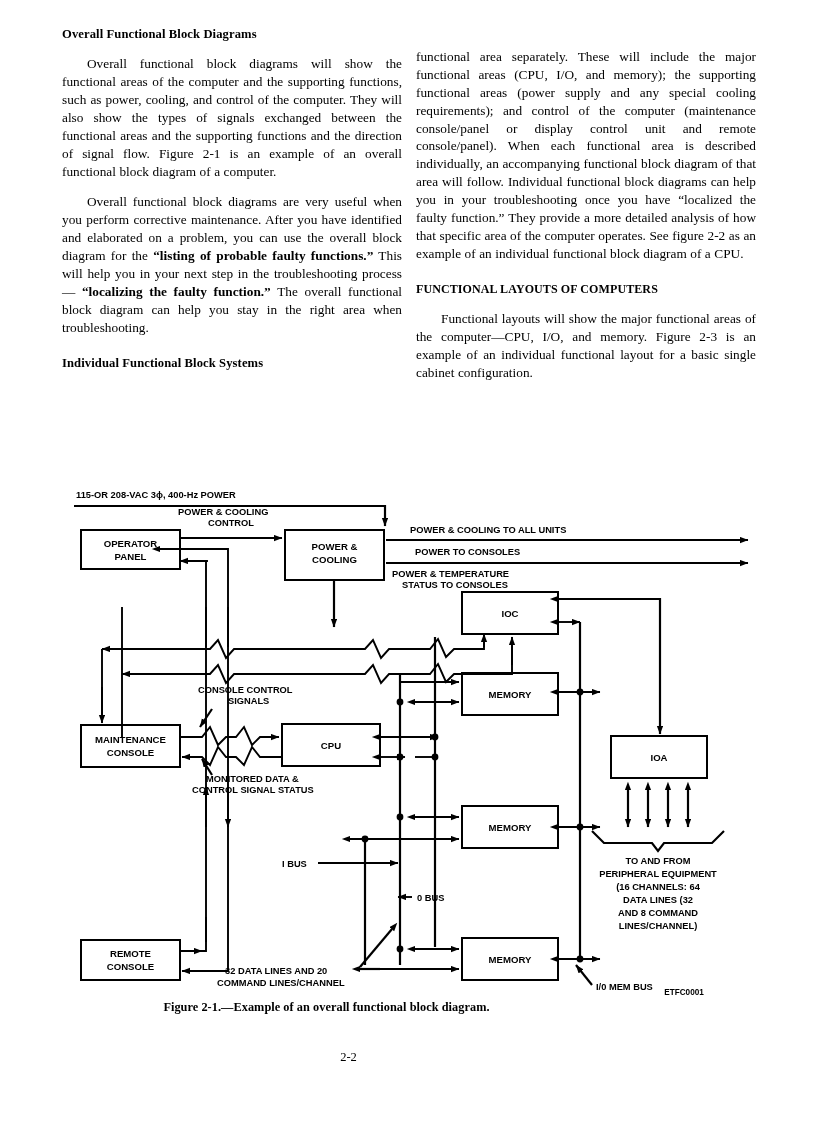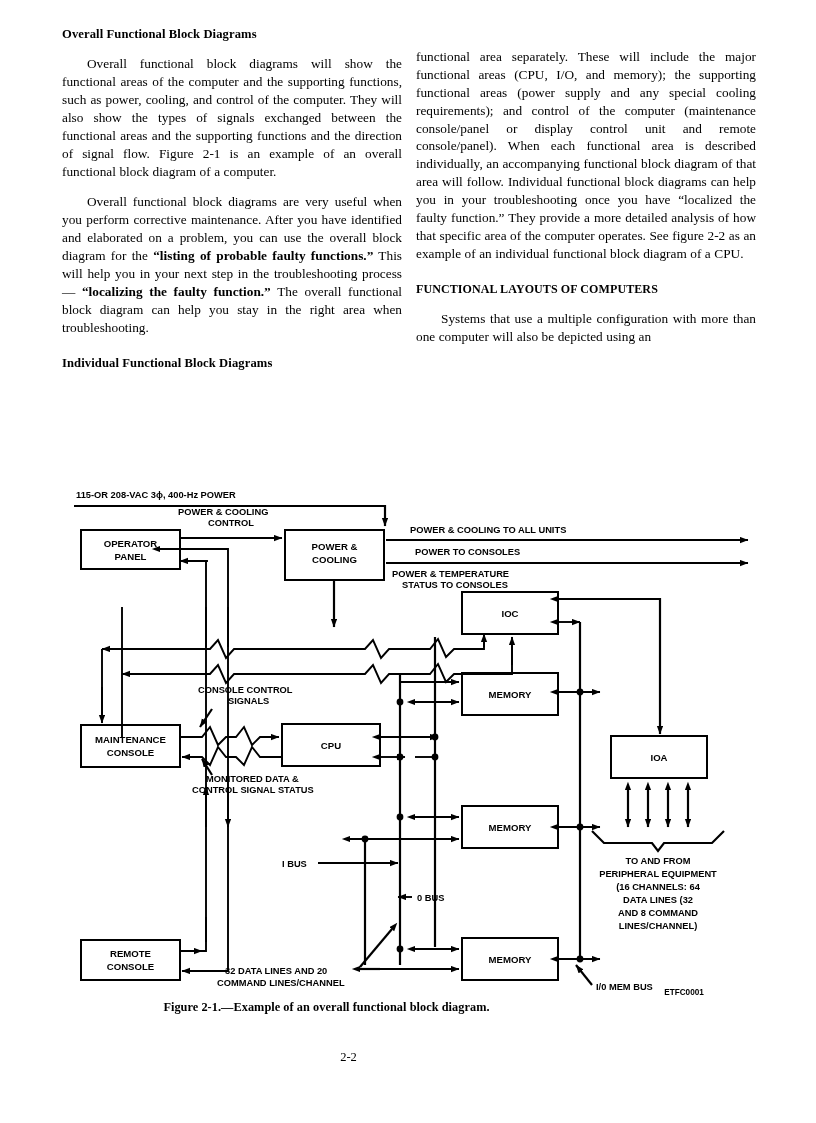--- a/index.html
+++ b/index.html
@@ -50,31 +50,31 @@
 
 <div class="page">
 
   <div class="col left">
     <h2 class="head">Overall Functional Block Diagrams</h2>
 
     <p class="body">Overall functional block diagrams will show the functional areas of the computer and the supporting functions, such as power, cooling, and control of the computer. They will also show the types of signals exchanged between the functional areas and the supporting functions and the direction of signal flow. Figure 2-1 is an example of an overall functional block diagram of a computer.</p>
 
     <p class="body"><span>Overall functional block diagrams are very useful when you perform corrective maintenance. After you have identified and elaborated on a problem, you can use the overall block diagram for the </span><b>“listing of probable faulty functions.”</b><span> This will help you in your next step in the troubleshooting process— </span><b>“localizing the faulty function.”</b><span>  The overall functional block diagram can help you stay in the right area when troubleshooting.</span></p>
 
-    <h2 class="head mt">Individual Functional Block Diagrams</h2>
+    <h2 class="head mt">Individual Functional Block Systems</h2>
 
   </div>
 
   <div class="col right">
     <p class="body" style="text-indent:0">functional area separately. These will include the major functional areas (CPU, I/O, and memory); the supporting functional areas (power supply and any special cooling requirements); and control of the computer (maintenance console/panel or display control unit and remote console/panel). When each functional area is described individually, an accompanying functional block diagram of that area will follow. Individual functional block diagrams can help you in your troubleshooting once you have “localized the faulty function.” They provide a more detailed analysis of how that specific area of the computer operates. See figure 2-2 as an example of an individual functional block diagram of a CPU.</p>
 
     <h2 class="head caps mt">FUNCTIONAL LAYOUTS OF COMPUTERS</h2>
 
-
-    <p class="body">Systems that use a multiple configuration with more than one computer will also be depicted using an</p>
+    <p class="body">Functional layouts will show the major functional areas of the computer—CPU, I/O, and memory. Figure 2-3 is an example of an individual functional layout for a basic single cabinet configuration.</p>
+
   </div>
 
   <div class="figure">
   <svg width="700" height="520" viewBox="0 0 700 520" xmlns="http://www.w3.org/2000/svg">
     <defs>
       <marker id="ar" markerWidth="9" markerHeight="9" refX="8.2" refY="3.2" orient="auto" markerUnits="userSpaceOnUse">
         <path d="M0,0 L8.6,3.2 L0,6.4 z" fill="#000"></path>
       </marker>
       <marker id="arb" markerWidth="9" markerHeight="9" refX="0.4" refY="3.2" orient="auto-start-reverse" markerUnits="userSpaceOnUse">
         <path d="M0,0 L8.6,3.2 L0,6.4 z" fill="#000"></path>

